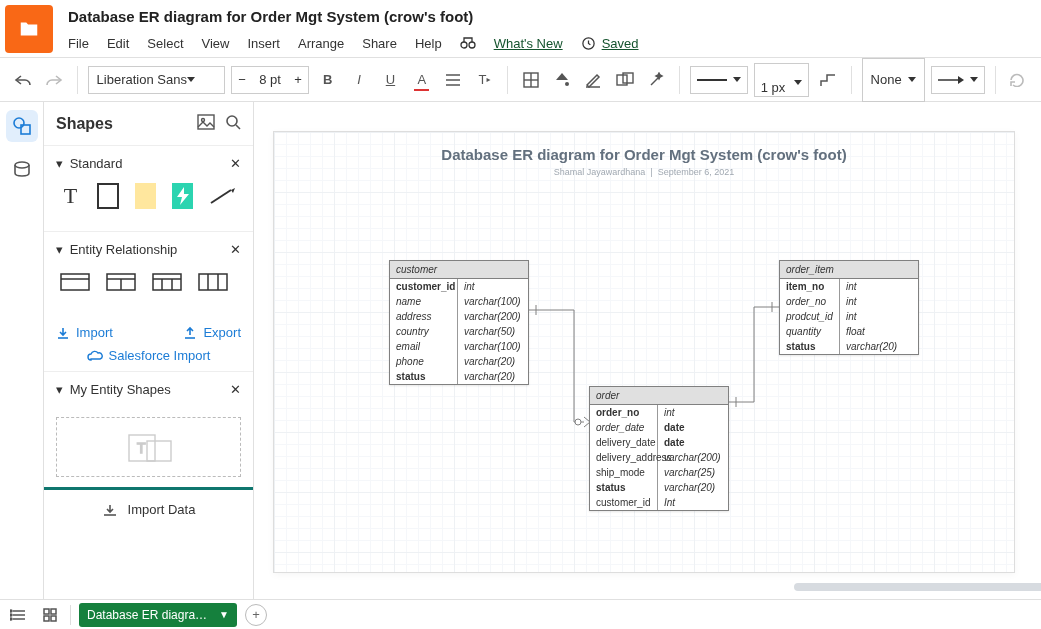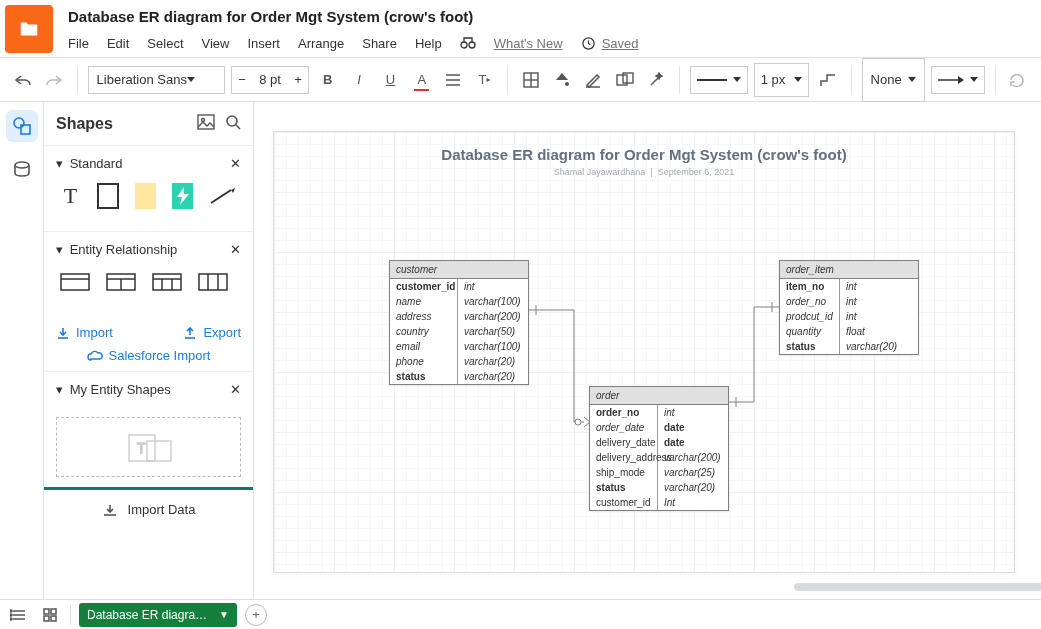--- a/index.html
+++ b/index.html
@@ -6,39 +6,39 @@
   body { width: 1041px; height: 629px; background: #fff; overflow: hidden; position: relative; font-size: 13px; color: #333; }
 
   
   .header { display: flex; align-items: flex-start; height: 58px; border-bottom: 1px solid #e0e0e0; }
   .logo { width: 48px; height: 48px; margin: 5px; background: #f96816; border-radius: 4px; display:flex; align-items:center; justify-content:center; cursor:pointer;}
   .logo svg { width:22px; height:22px; fill:#fff;}
   .header-right { flex:1; padding: 4px 0 0 4px; }
   .doc-title { font-weight: 700; font-size: 15px; color:#222; padding:4px 6px;}
   .menubar { display:flex; align-items:center; gap:18px; padding:6px 6px 0; }
   .menubar span { cursor:pointer; color:#333; font-size:13px;}
-  .menubar .lnk { text-decoration: underline; color:#737373; }
+  .menubar .lnk { text-decoration: underline; color:#14532d; }
   .menubar .saved { display:flex; align-items:center; gap:6px;}
   .bino{display:inline-block;}
 
   
   .toolbar { height:44px; border-bottom:1px solid #e0e0e0; display:flex; align-items:center; padding:0 10px; gap:6px;}
   .iconbtn { width:28px; height:28px; display:flex; align-items:center; justify-content:center; cursor:pointer; border-radius:3px; color:#555;}
   .sep { width:1px; height:28px; background:#e0e0e0; margin:0 4px;}
   .font-select { width:150px; height:28px; border:1px solid #ccc; background:#fff; display:flex; align-items:center; justify-content:flex-start; padding:0 8px; cursor:pointer;}
   .sz-group { display:flex; align-items:center; border:1px solid #ccc; height:28px;}
   .sz-group .mp{ width:20px; text-align:center; cursor:pointer; }
   .sz-group .val{ width:36px; text-align:center;}
   .b{font-weight:bold;} .i{font-style:italic;}
   .ul{ text-decoration: underline;}
   .aletter{ position:relative;}
   .aletter:after{content:""; position:absolute; left:5px; right:5px; bottom:3px; height:2px; background:#d33;}
   .linesel{display:flex;align-items:center;border:1px solid #ccc;height:28px;padding:0 6px;gap:6px;cursor:pointer;}
   .linesel .line{width:30px;height:2px;background:#333;}
-  .linew{display:flex;align-items:center;border:1px solid #ccc;height:28px;padding:16px 6px;gap:6px;cursor:pointer; width:60px; justify-content:space-between}
+  .linew{display:flex;border:1px solid #ccc;height:28px;padding:16px 6px;gap:6px;cursor:pointer; width:60px; justify-content:space-between}
   .noneSel{display:flex;align-items:center;border:1px solid #ccc;height:44px;padding:0 8px;gap:6px;cursor:pointer;}
   .arrowSel{display:flex;align-items:center;border:1px solid #ccc;height:28px;padding:0 6px;gap:6px;cursor:pointer;width:56px;justify-content:space-between;}
   .ra{color:#bbb;}
 
   
   .main { position:absolute; top:102px; left:0; right:0; bottom:30px; display:flex;}
   .leftrail{ width:44px; border-right:1px solid #e0e0e0; background:#fff; display:flex; flex-direction:column; align-items:center; padding-top:8px; gap:12px;}
   .leftrail .railbtn{ width:32px;height:32px; border-radius:6px; display:flex;align-items:center;justify-content:center; cursor:pointer;}
   .leftrail .railbtn.active{ background:#e1eefc;}
   .shapes-panel{ width:210px; border-right:1px solid #e0e0e0; background:#fff; overflow-y:auto; position:relative;}

